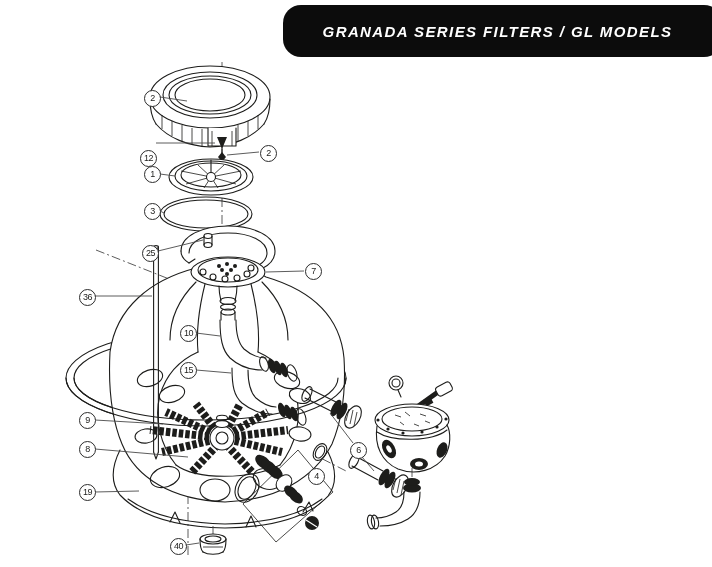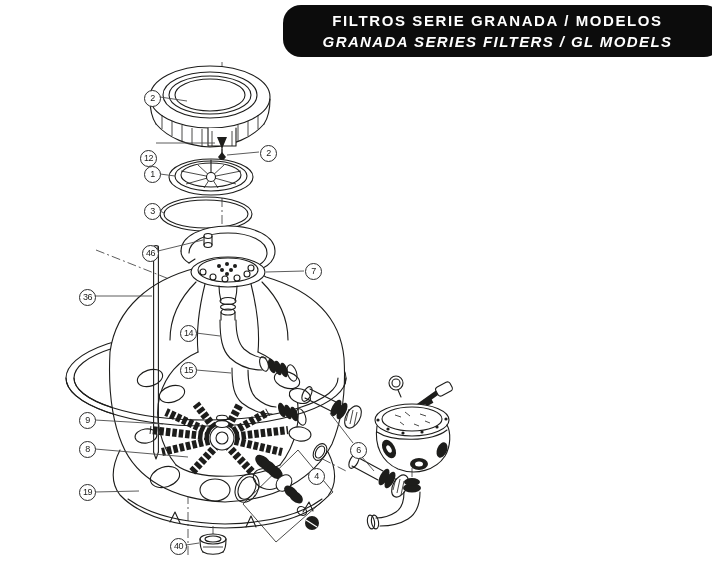--- a/index.html
+++ b/index.html
@@ -35,21 +35,20 @@
     display:flex;align-items:center;justify-content:center;
     font-size:9px;color:#1d1d1b;line-height:1;letter-spacing:-0.4px;
   }
 </style>
 </head>
 <body>
 
 <div class="page">
 
   <div class="banner">
-    <span class="l1">FILTROS SERIE GRANADA / MODELOS</span>
     <span class="l2">GRANADA SERIES FILTERS / GL MODELS</span>
   </div>
 
   <div class="diagram">
     <svg width="712" height="567" viewBox="0 0 712 567">
 
       <g>
         <line class="dashdot" x1="222" y1="62" x2="222" y2="330"></line>
         <line class="dashdot" x1="188" y1="342" x2="188" y2="556"></line>
         <line class="dashdot" x1="96" y1="250" x2="212" y2="296"></line>
@@ -305,24 +304,24 @@
         <line class="leader" x1="353" y1="443" x2="330" y2="413"></line>
         <line class="leader" x1="362" y1="457" x2="374" y2="471"></line>
       </g>
     </svg>
 
     <div class="co" style="left:144px;top:90px">2</div>
     <div class="co" style="left:140px;top:150px">12</div>
     <div class="co" style="left:260px;top:145px">2</div>
     <div class="co" style="left:144px;top:166px">1</div>
     <div class="co" style="left:144px;top:203px">3</div>
-    <div class="co" style="left:142px;top:245px">46</div>
+    <div class="co" style="left:142px;top:245px">25</div>
     <div class="co" style="left:305px;top:263px">7</div>
     <div class="co" style="left:79px;top:289px">36</div>
-    <div class="co" style="left:180px;top:325px">14</div>
+    <div class="co" style="left:180px;top:325px">10</div>
     <div class="co" style="left:180px;top:362px">15</div>
     <div class="co" style="left:79px;top:412px">9</div>
     <div class="co" style="left:79px;top:441px">8</div>
     <div class="co" style="left:79px;top:484px">19</div>
     <div class="co" style="left:170px;top:538px">40</div>
     <div class="co" style="left:308px;top:468px">4</div>
     <div class="co" style="left:350px;top:442px">6</div>
   </div>
 
 </div>

